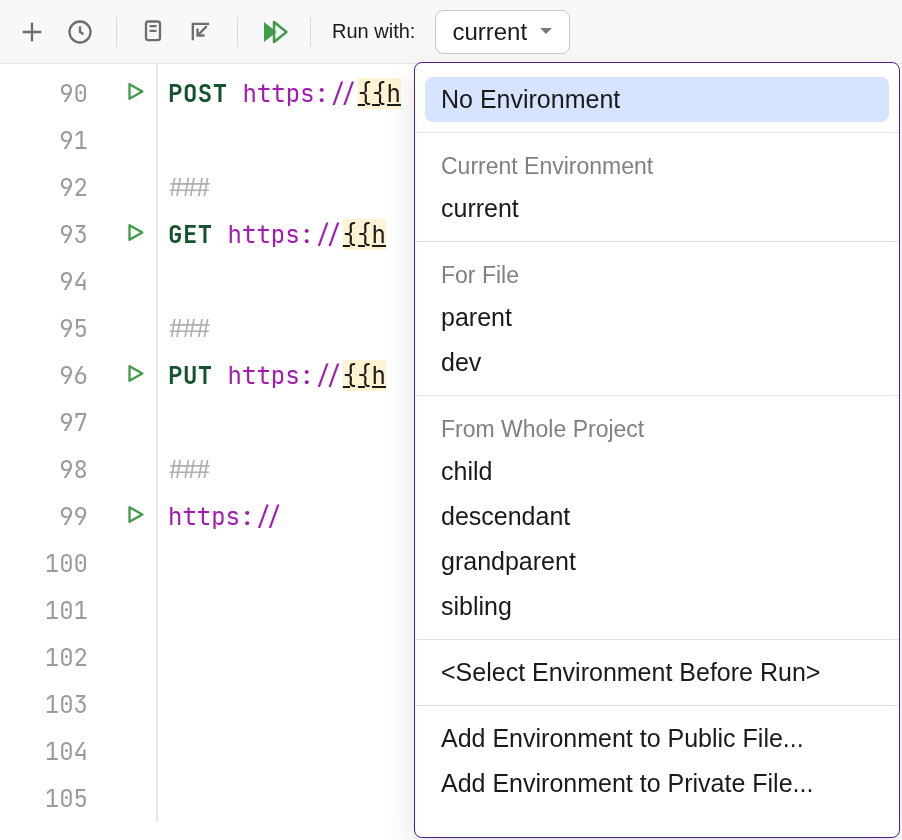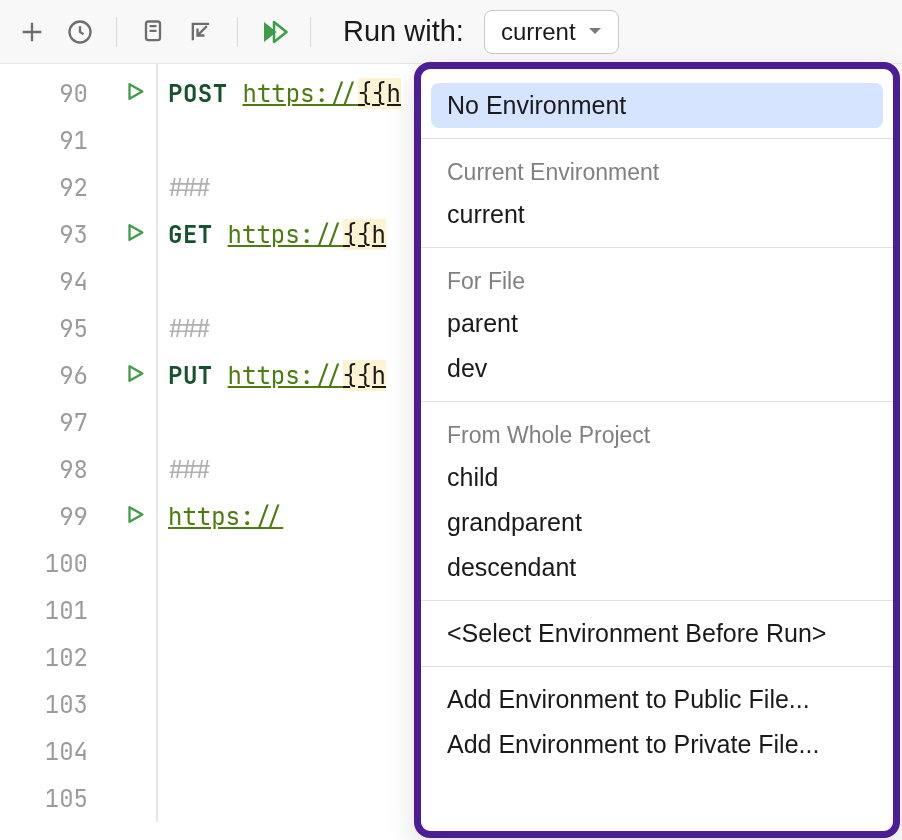--- a/index.html
+++ b/index.html
@@ -33,23 +33,23 @@
     height: 36px;
     display: flex;
     align-items: center;
     justify-content: center;
     color: #6e6e6e;
     border-radius: 6px;
   }
   .tool-btn svg { display: block; }
 
   .run-label {
-    font-size: 29px;
+    font-size: 20px;
     color: #1a1a1a;
-    margin-left: 14px;
+    margin-left: 3px;
   }
 
   .env-selector {
     display: flex;
     align-items: center;
     gap: 10px;
     border: 1px solid #c9c9c9;
     border-radius: 8px;
     padding: 4px 14px 4px 16px;
     font-size: 24px;
@@ -96,33 +96,33 @@
   }
   .codeline {
     height: 47px;
     display: flex;
     align-items: center;
     padding-left: 10px;
     white-space: pre;
   }
   .kw { color: #14532d; font-weight: 600; letter-spacing: 0.5px; }
   .sep-comment { color: #b0b0b0; }
-  .url { color: #4d7c0f; text-decoration: underline; }
+  .url { color: #a21caf; }
   .var { background: #fff3d3; color: #1a1a1a; text-decoration: underline; }
 
   
   .dropdown {
     position: absolute;
     top: 62px;
     left: 414px;
     width: 486px;
     height: 776px;
     background: #fff;
-    border: 7px solid #4c1d95;
-    border-radius: 16px;
+    border: 1px solid #4c1d95;
+    border-radius: 8px;
     box-shadow: 0 12px 30px rgba(0,0,0,0.12);
     padding: 14px 10px 10px 10px;
   }
   .dd-item {
     font-size: 25px;
     color: #1a1a1a;
     padding: 8px 16px;
     border-radius: 8px;
   }
   .dd-item.selected {
@@ -247,21 +247,22 @@
   <div class="dd-sep"></div>
   <div class="dd-header">For File</div>
   <div id="dd-file">
       <div class="dd-item">parent</div>
       <div class="dd-item">dev</div>
     </div>
   <div class="dd-sep"></div>
   <div class="dd-header">From Whole Project</div>
   <div id="dd-project">
       <div class="dd-item">child</div>
+      <div class="dd-item">descendant</div>
       <div class="dd-item">grandparent</div>
-      <div class="dd-item">descendant</div>
+      <div class="dd-item">sibling</div>
     </div>
   <div class="dd-sep"></div>
   <div class="dd-item">&lt;Select Environment Before Run&gt;</div>
   <div class="dd-sep"></div>
   <div class="dd-item">Add Environment to Public File...</div>
   <div class="dd-item">Add Environment to Private File...</div>
 </div>
 
 </body></html>

